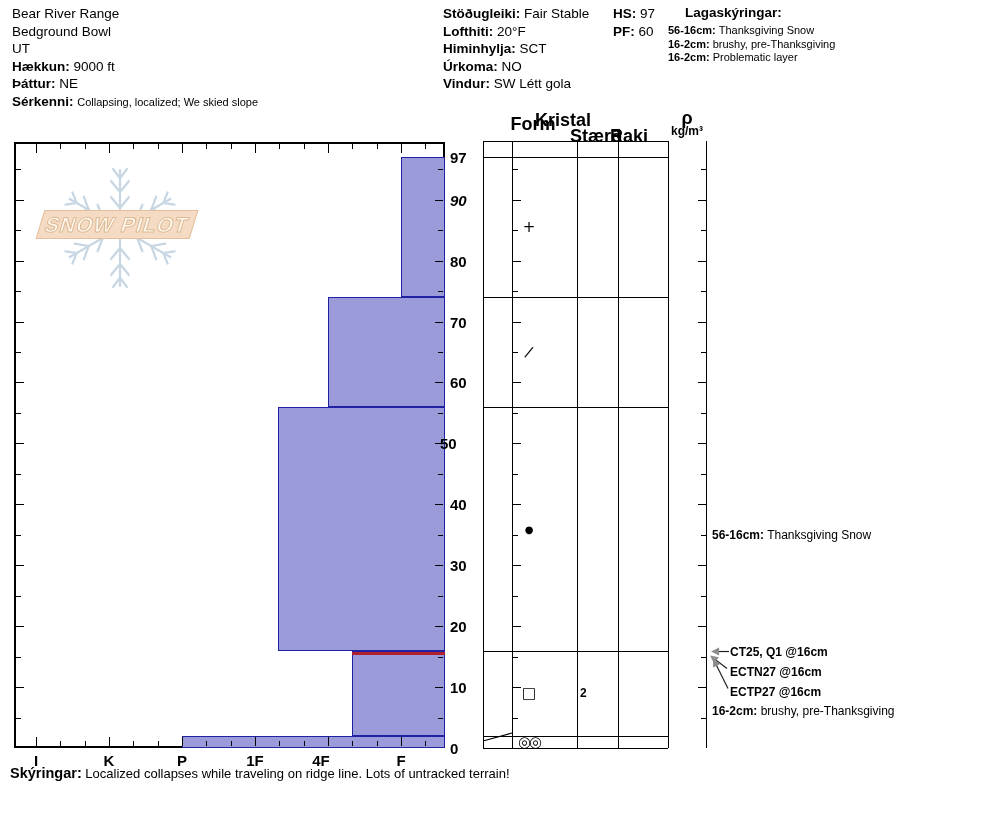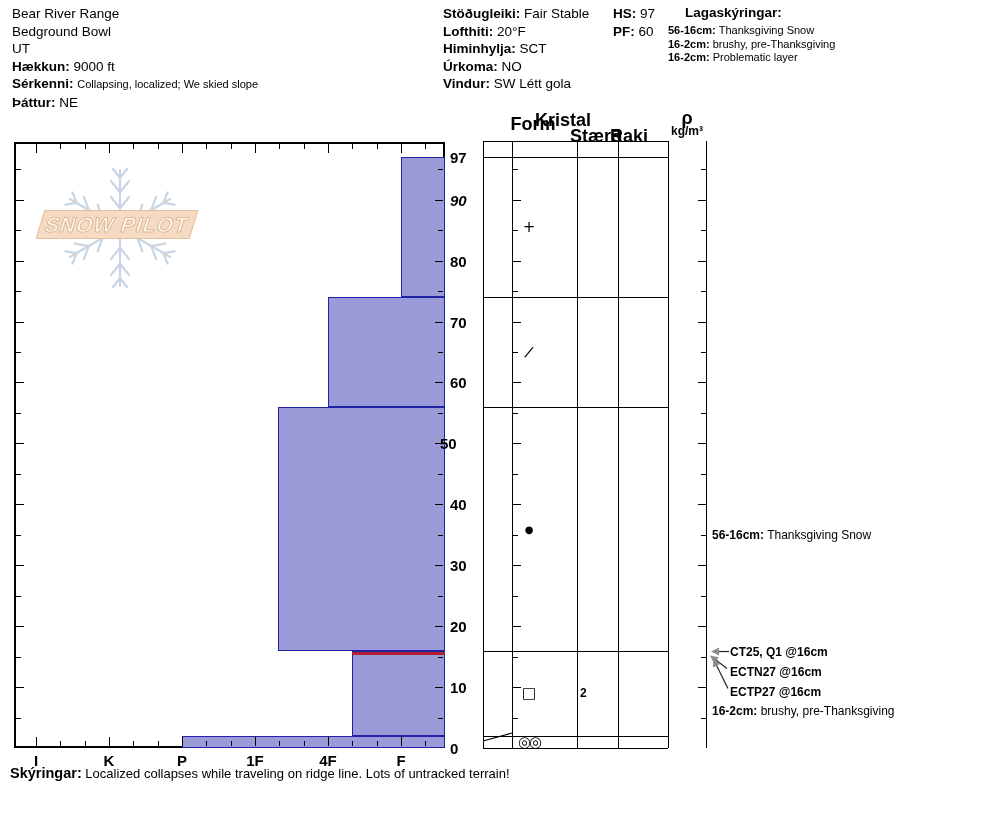--- a/index.html
+++ b/index.html
@@ -35,22 +35,22 @@
 </head>
 <body>
 
 <div class="page">
 
   <div class="hcol" style="left:12px">
     <div>Bear River Range</div>
     <div>Bedground Bowl</div>
     <div>UT</div>
     <div><span class="b">Hækkun:</span> <span>9000 ft</span></div>
+    <div><span class="b">Þáttur:</span> <span>NE</span></div>
     <div><span class="b">Sérkenni:</span> <span class="small">Collapsing, localized; We skied slope</span></div>
-    <div><span class="b">Þáttur:</span> <span>NE</span></div>
   </div>
 
 
   <div class="hcol" style="left:443px">
     <div><span class="b">Stöðugleiki:</span> <span>Fair Stable</span></div>
     <div><span class="b">Lofthiti:</span> <span>20°F</span></div>
     <div><span class="b">Himinhylja:</span> <span>SCT</span></div>
     <div><span class="b">Úrkoma:</span> <span>NO</span></div>
     <div><span class="b">Vindur:</span> <span>SW Létt gola</span></div>
   </div>
@@ -220,21 +220,21 @@
       <div class="tick" style="left: 230.667px; top: 741px; width: 1px; height: 5px;"></div>
       <div class="tick" style="left: 255px; top: 144px; width: 1px; height: 9px;"></div>
       <div class="tick" style="left: 255px; top: 737px; width: 1px; height: 9px;"></div>
       <div class="xlab" style="left: 255px; top: 752px;">1F</div>
       <div class="tick" style="left: 279.333px; top: 144px; width: 1px; height: 5px;"></div>
       <div class="tick" style="left: 279.333px; top: 741px; width: 1px; height: 5px;"></div>
       <div class="tick" style="left: 303.667px; top: 144px; width: 1px; height: 5px;"></div>
       <div class="tick" style="left: 303.667px; top: 741px; width: 1px; height: 5px;"></div>
       <div class="tick" style="left: 328px; top: 144px; width: 1px; height: 9px;"></div>
       <div class="tick" style="left: 328px; top: 737px; width: 1px; height: 9px;"></div>
-      <div class="xlab" style="left: 328px; top: 752px;">4F</div>
+      <div class="xlab" style="left: 321px; top: 752px;">4F</div>
       <div class="tick" style="left: 352.333px; top: 144px; width: 1px; height: 5px;"></div>
       <div class="tick" style="left: 352.333px; top: 741px; width: 1px; height: 5px;"></div>
       <div class="tick" style="left: 376.667px; top: 144px; width: 1px; height: 5px;"></div>
       <div class="tick" style="left: 376.667px; top: 741px; width: 1px; height: 5px;"></div>
       <div class="tick" style="left: 401px; top: 144px; width: 1px; height: 9px;"></div>
       <div class="tick" style="left: 401px; top: 737px; width: 1px; height: 9px;"></div>
       <div class="xlab" style="left: 401px; top: 752px;">F</div>
       <div class="tick" style="left: 425.333px; top: 144px; width: 1px; height: 5px;"></div>
       <div class="tick" style="left: 425.333px; top: 741px; width: 1px; height: 5px;"></div>
       <div class="vline" style="left: 483px; top: 141px; height: 607px;"></div>

